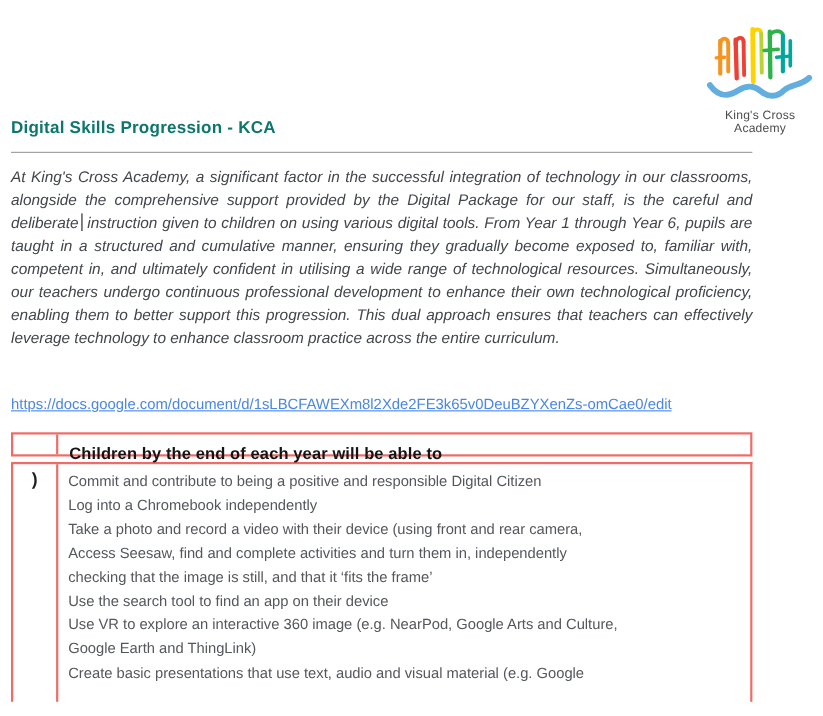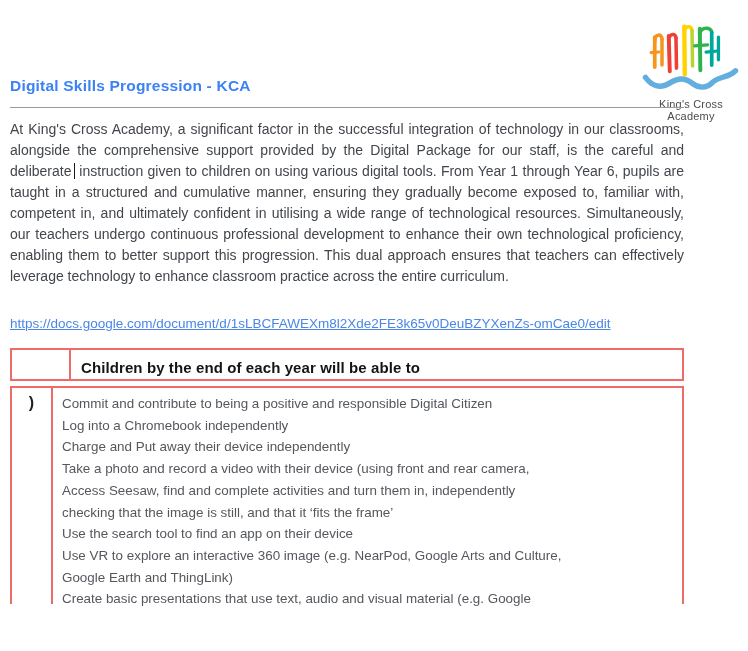--- a/index.html
+++ b/index.html
@@ -11,46 +11,47 @@
   .page { position:relative; width:748px; height:651px; overflow:hidden; }
 
   
   .logo { position:absolute; top:6px; right:1px; width:112px; text-align:center; }
   .logo-caption { font-size:11px; color:#4c4c4c; margin-top:1px; letter-spacing:0.2px; }
 
   
   .doc { position:absolute; left:10px; top:0; width:674px; }
 
   .page-title {
-    margin:76px 0 0 0;
+    margin:107px 0 0 0;
     font-size:15.5px; line-height:19px; font-weight:bold;
-    color:#3b82f6; letter-spacing:0.2px;
+    color:#0f766e; letter-spacing:0.2px;
   }
   .divider { border:none; border-top:1px solid #9a9a9a; margin:12px 0 0 0; width:100%; }
 
   .intro {
-    margin:11px 0 3px 0;
+    margin:11px 0 16px 0;
     font-size:14px; line-height:21px; color:#42464c;
     text-align:justify;
+    font-style:italic;
   }
   .caret {
     display:inline-block; width:1.5px; height:16px;
     background:#1b1b1b; vertical-align:-3px; margin-left:2px;
   }
 
   .doc-link {
     display:inline-block; margin-top:26px;
     font-size:13.5px; color:#4a86e8; 
     word-break:break-all; cursor:pointer;
   }
 
   
   .skills-table { margin-top:16px; width:674px; box-sizing:border-box; }
   .t-row { display:flex; border:2px solid #ee6b67; box-sizing:border-box; background:#fff; }
-  .t-header { height:33px;padding-left:18px; }
+  .t-header { height:22px; }
   .corner-cell { width:41px; flex:0 0 41px; border-right:2px solid #ee6b67; box-sizing:border-box; }
   .header-main {
     flex:1; padding:9px 0 0 10px;
     font-size:15px; font-weight:bold; color:#141414; letter-spacing:0.1px;
   }
   .row-gap { height:5px; }
   .t-body { height:218px; border-bottom:none; }
   .label-cell {
     width:41px; flex:0 0 41px; border-right:2px solid #ee6b67; box-sizing:border-box;
     text-align:center; padding-top:6px;
@@ -115,21 +116,20 @@
         <div class="header-main">Children by the end of each year will be able to</div>
       </div>
 
       <div class="row-gap"></div>
 
       <div class="t-row t-body">
         <div class="label-cell">)</div>
         <div class="content-cell">
           <div>Commit and contribute to being a positive and responsible Digital Citizen</div>
           <div>Log into a Chromebook independently</div>
-          <div>Charge and Put away their device independently</div>
           <div>Take a photo and record a video with their device (using front and rear camera,</div>
           <div>Access Seesaw, find and complete activities and turn them in, independently</div>
           <div>checking that the image is still, and that it ‘fits the frame’</div>
           <div>Use the search tool to find an app on their device</div>
           <div>Use VR to explore an interactive 360 image (e.g. NearPod, Google Arts and Culture,</div>
           <div>Google Earth and ThingLink)</div>
           <div>Create basic presentations that use text, audio and visual material (e.g. Google</div>
 
         </div>
       </div>

